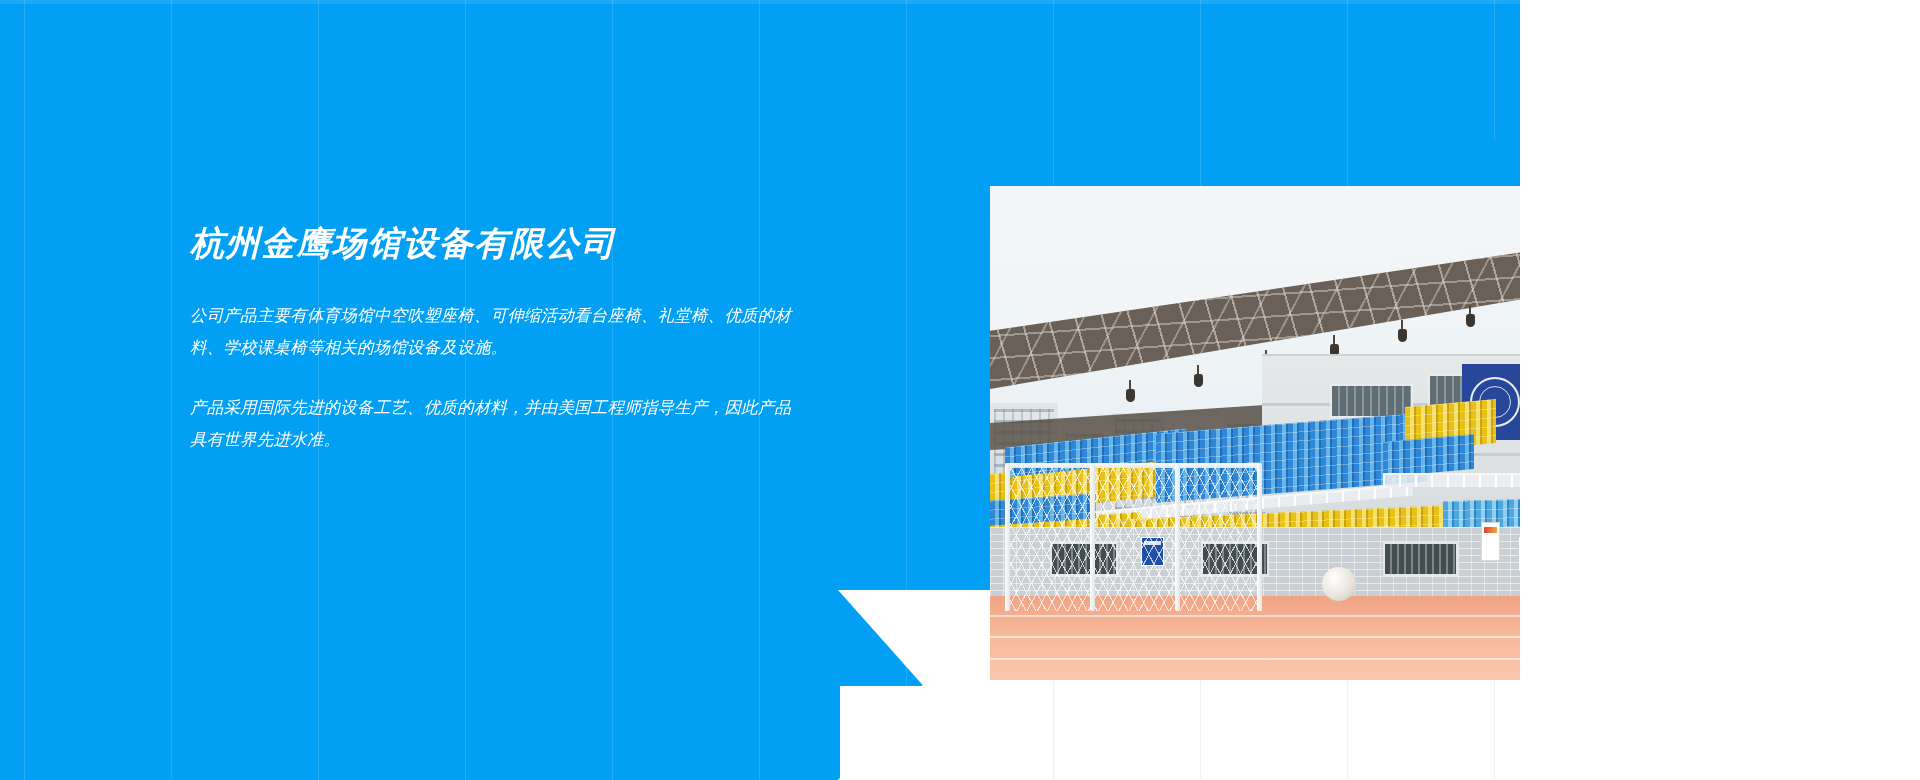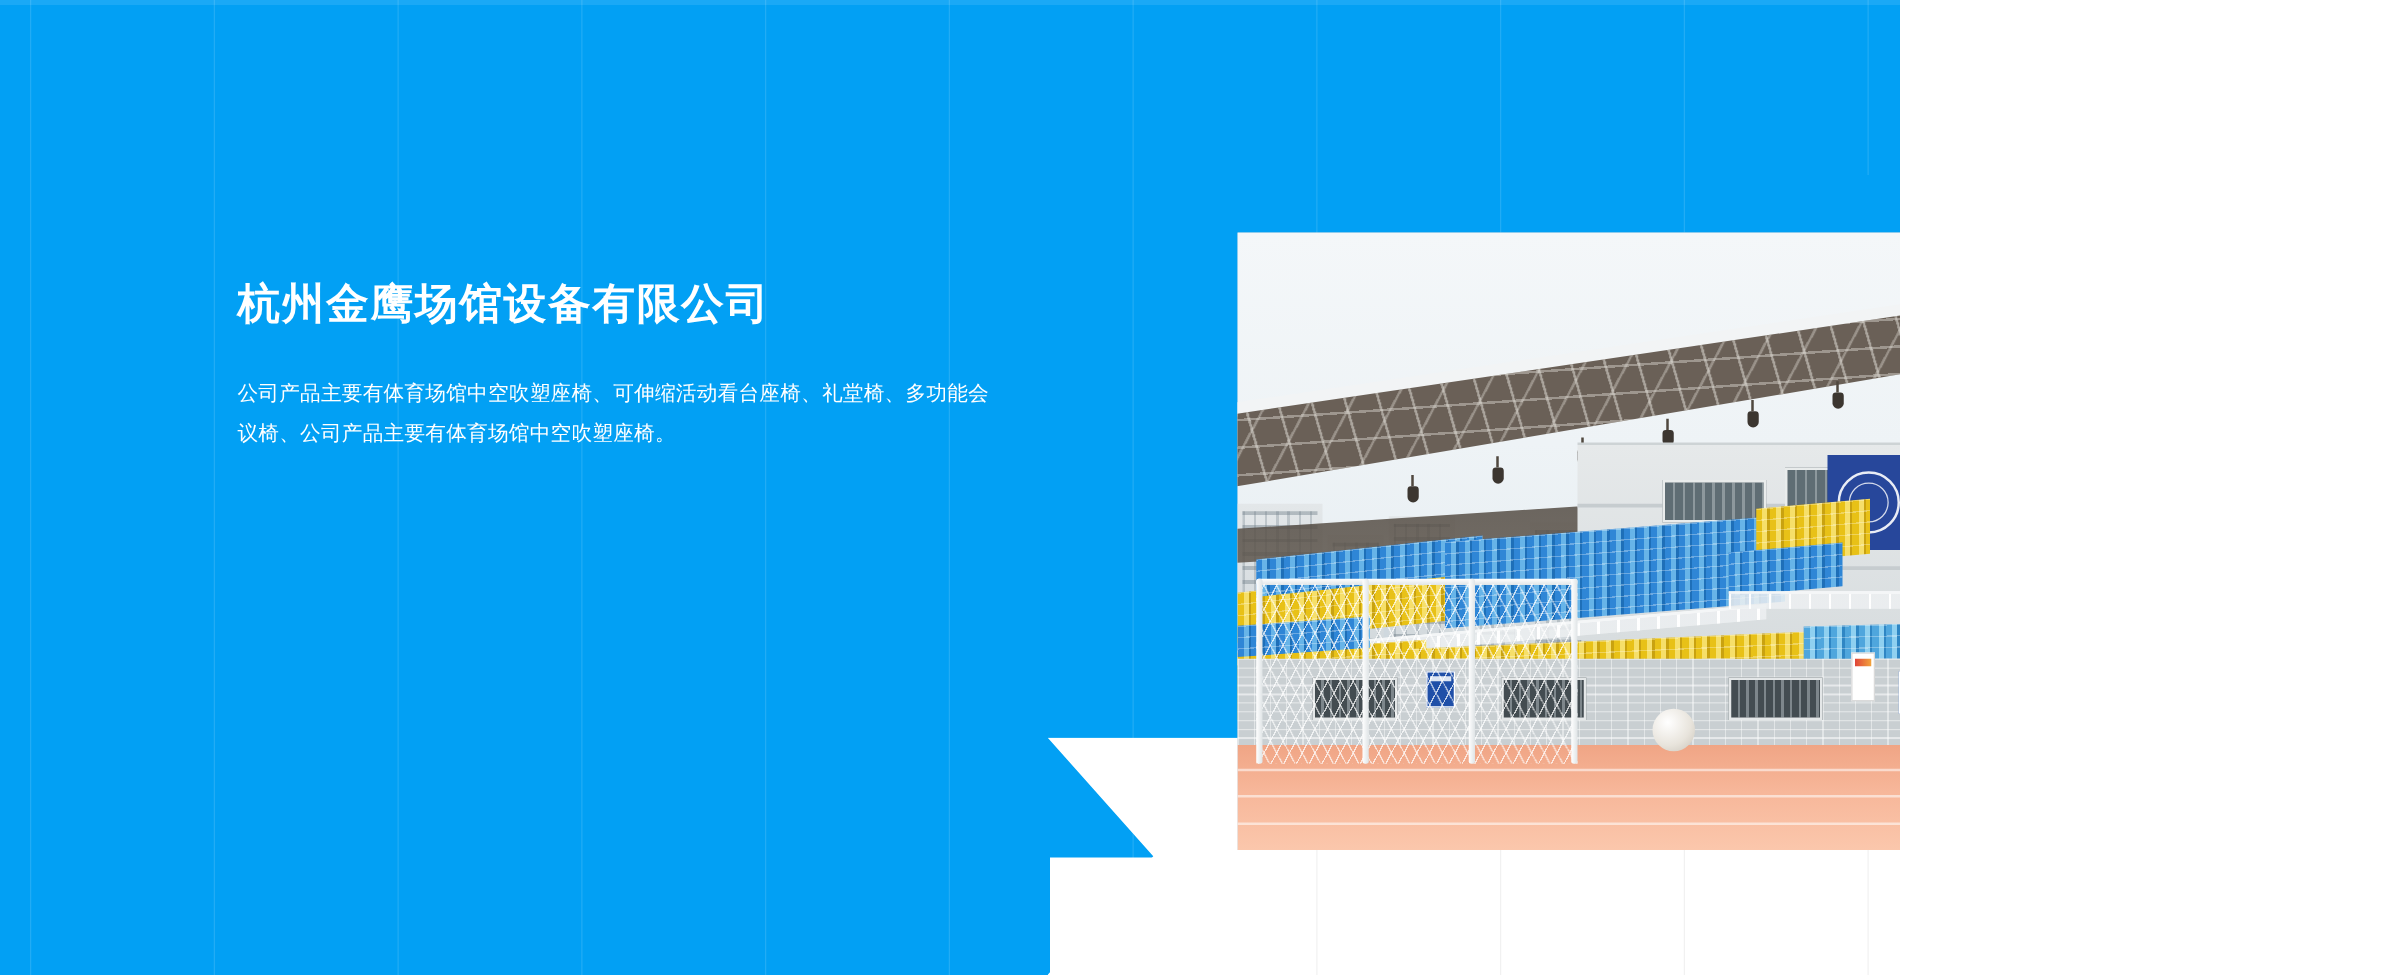--- a/index.html
+++ b/index.html
@@ -11,20 +11,21 @@
   }
 
   
   #stage {
     position:absolute;
     inset:0;
     width:1520px;
     height:780px;
     background:#ffffff;
     overflow:hidden;
+    font-style:italic;
   }
 
   
   .banner-blue {
     position:absolute;
     left:0; top:0;
     width:1920px; height:780px;
     background:#02a0f4;
     
     clip-path: polygon(
@@ -349,22 +350,23 @@
     <div class="gl on-blue" style="left:1200px;height:186px;bottom:auto"></div>
     <div class="gl on-blue" style="left:1347px;height:186px;bottom:auto"></div>
     <div class="gl on-blue" style="left:1494px;height:140px;bottom:auto"></div>
     <div class="gl on-blue" style="left:1641px;height:30px;bottom:auto"></div>
   </div>
 
   <div class="content">
 
     <h1 class="company-title">杭州金鹰场馆设备有限公司</h1>
 
-    <p class="para">公司产品主要有体育场馆中空吹塑座椅、可伸缩活动看台座椅、礼堂椅、多功能会议椅、公司产品主要有体育场馆中空吹塑座椅。</p>
-
+    <p class="para">公司产品主要有体育场馆中空吹塑座椅、可伸缩活动看台座椅、礼堂椅、优质的材料、学校课桌椅等相关的场馆设备及设施。</p>
+
+    <p class="para">产品采用国际先进的设备工艺、优质的材料，并由美国工程师指导生产，因此产品具有世界先进水准。</p>
 
   </div>
 
   <div class="photo-frame">
     <div class="photo">
 
       <div class="sky"></div>
 
       <div class="bldg" style="left:0%;  top:44%; width:9%;  height:26%;">
           <div class="win-rows"></div>

